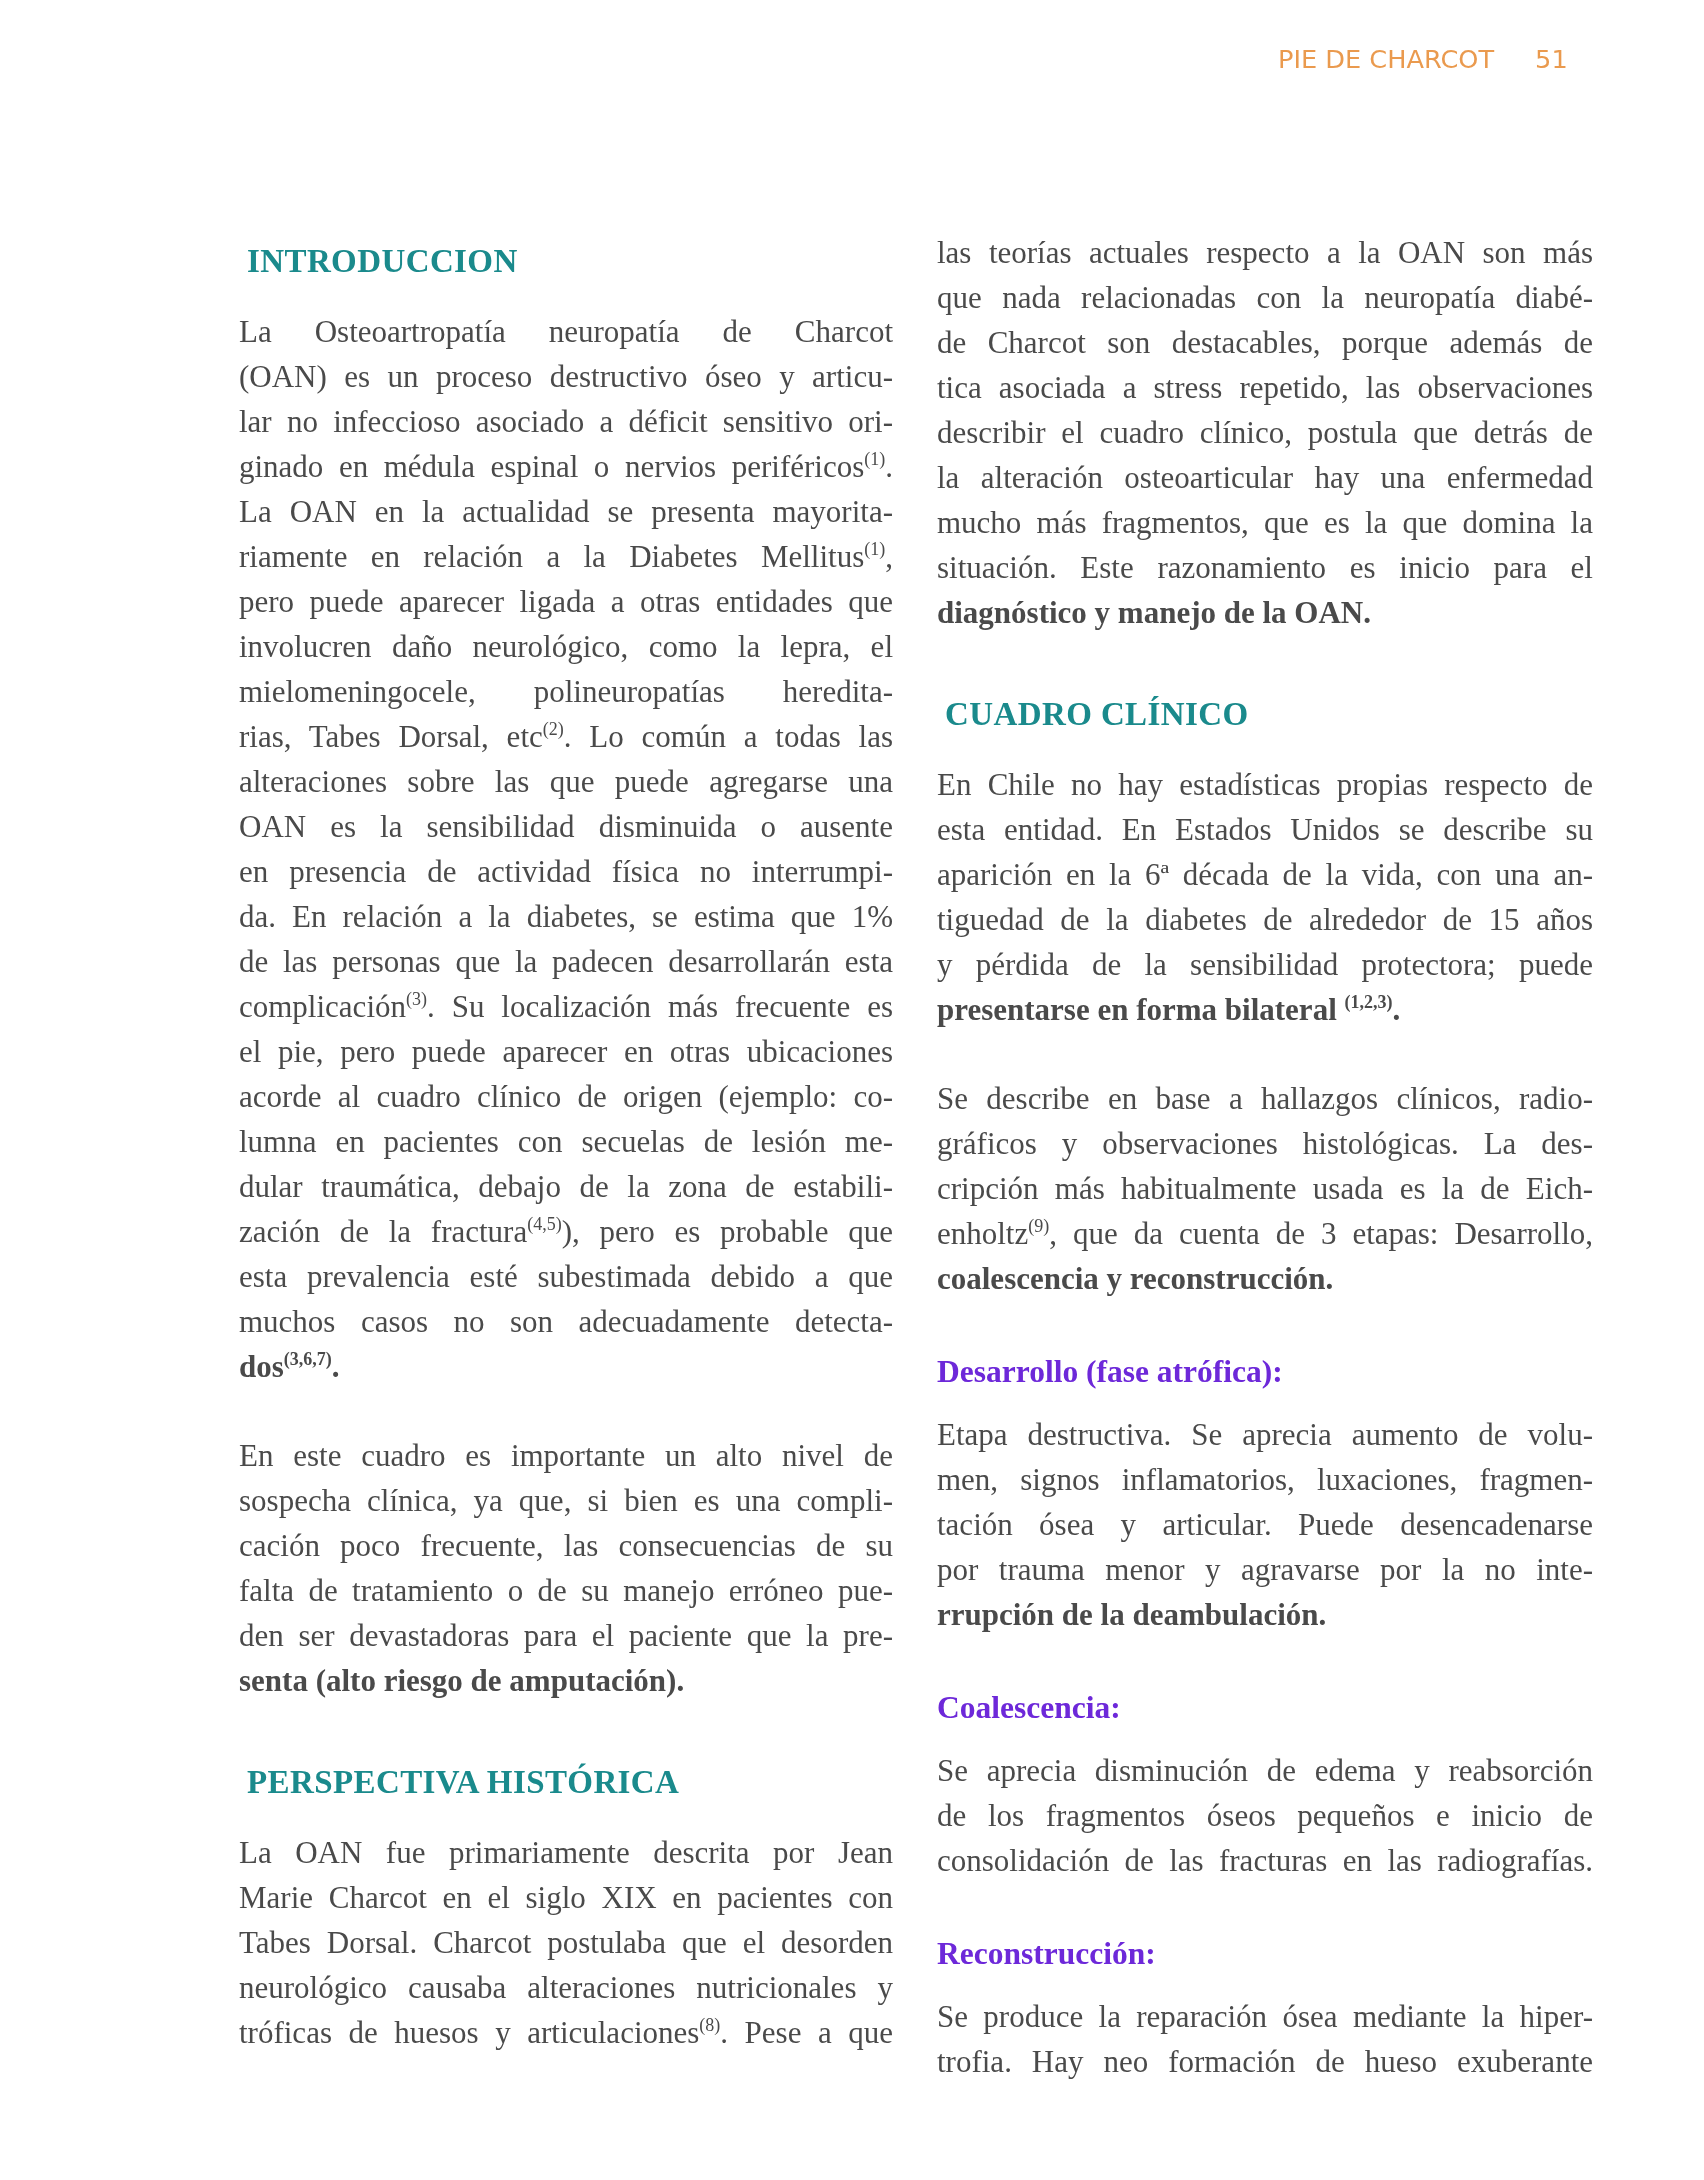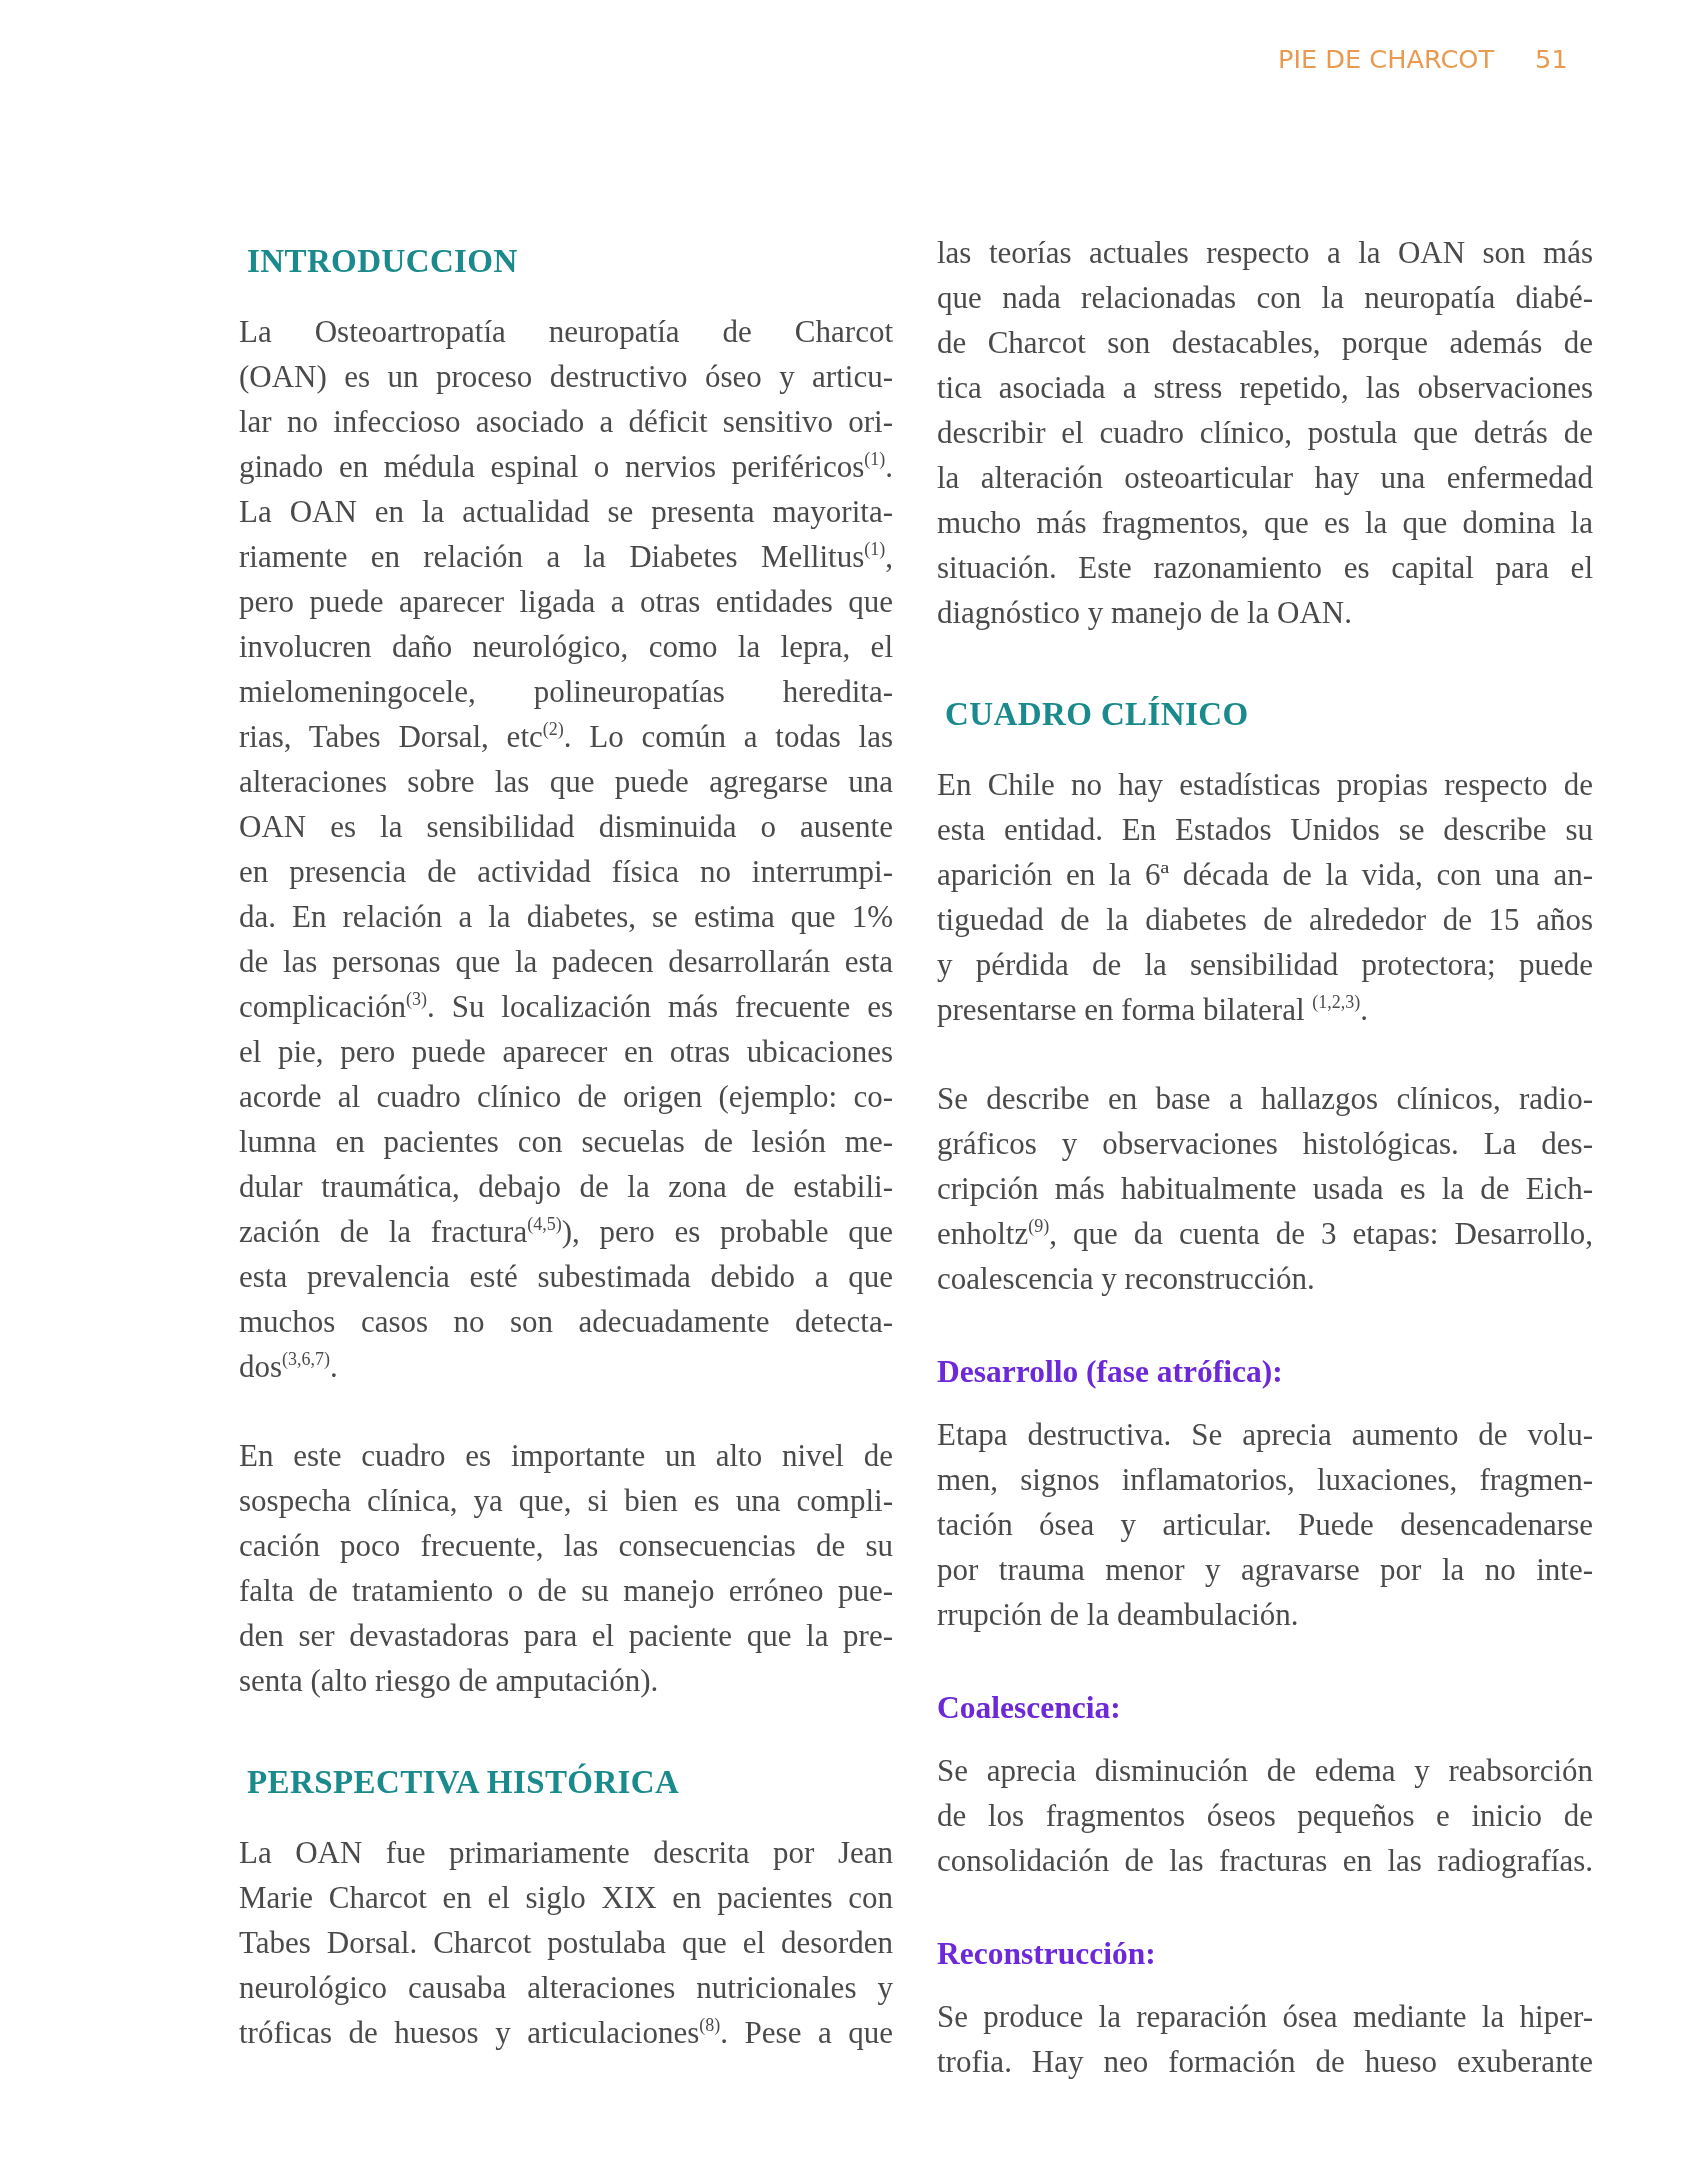--- a/index.html
+++ b/index.html
@@ -19,21 +19,21 @@
     }
     .subheading {
       font-family: "Liberation Serif", serif; font-weight: bold; color: #6d28d9;
       font-size: 31.5px; height: 46px; line-height: 46px; margin: 0;
     }
     .para { margin: 0; }
     .line {
       display: block; font-size: 31px; height: 45px; line-height: 45px;
       text-align: justify; text-align-last: justify; white-space: nowrap; overflow: visible;
     }
-    .line.last { text-align-last: left; }
+    .line.last { text-align-last: left; font-weight: bold; }
     sup { font-size: 18px; line-height: 0; vertical-align: 12px; }
     .gap-s { height: 17px; }
     .gap-m { height: 44px; }
     .gap-l { height: 48px; }
   </style>
 </head>
 <body>
 
 <div class="running-head">
   <span class="title">PIE DE CHARCOT</span><span>51</span>
@@ -91,21 +91,21 @@
 
 <div class="col col-right">
   <div class="para">
     <span class="line">las teorías actuales respecto a la OAN son más</span>
     <span class="line">que nada relacionadas con la neuropatía diabé-</span>
     <span class="line">de Charcot son destacables, porque además de</span>
     <span class="line">tica asociada a stress repetido, las observaciones</span>
     <span class="line">describir el cuadro clínico, postula que detrás de</span>
     <span class="line">la alteración osteoarticular hay una enfermedad</span>
     <span class="line">mucho más fragmentos, que es la que domina la</span>
-    <span class="line">situación. Este razonamiento es capital para el</span>
+    <span class="line">situación. Este razonamiento es inicio para el</span>
     <span class="line last">diagnóstico y manejo de la OAN.</span>
   </div>
   <div class="gap-l"></div>
   <h2 class="heading">CUADRO CLÍNICO</h2>
   <div class="gap-s"></div>
   <div class="para">
     <span class="line">En Chile no hay estadísticas propias respecto de</span>
     <span class="line">esta entidad. En Estados Unidos se describe su</span>
     <span class="line">aparición en la 6ª década de la vida, con una an-</span>
     <span class="line">tiguedad de la diabetes de alrededor de 15 años</span>

